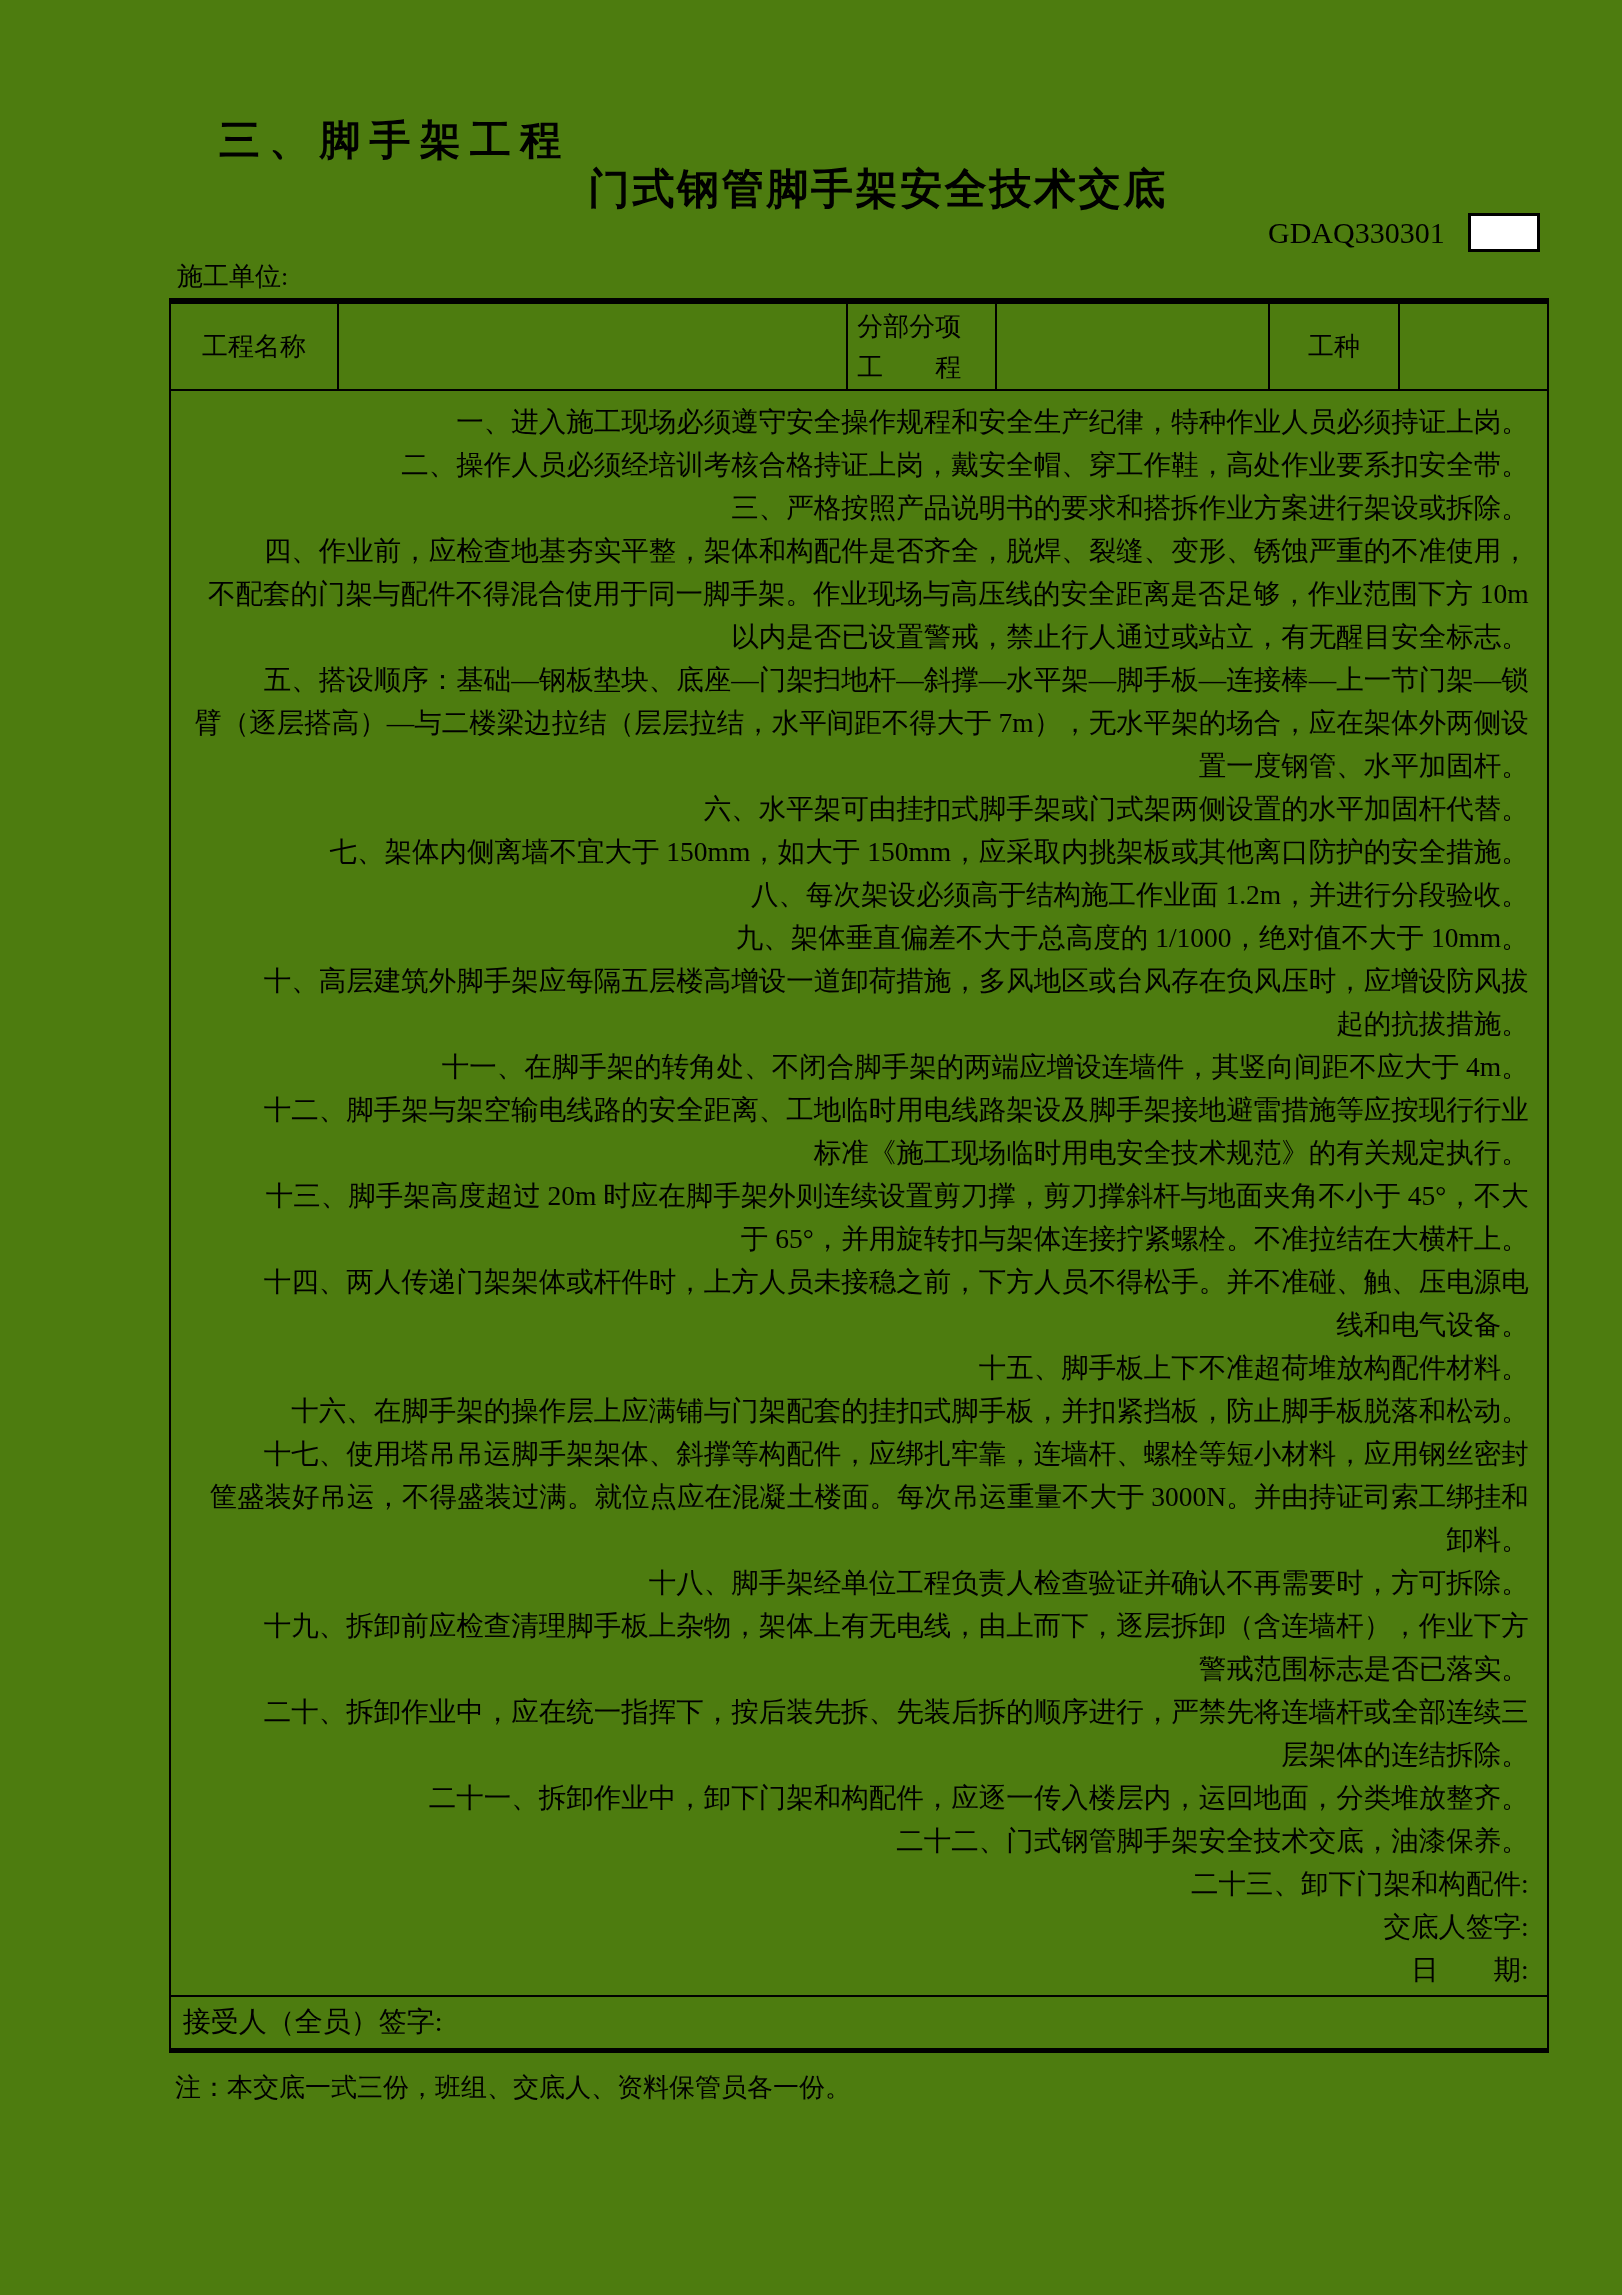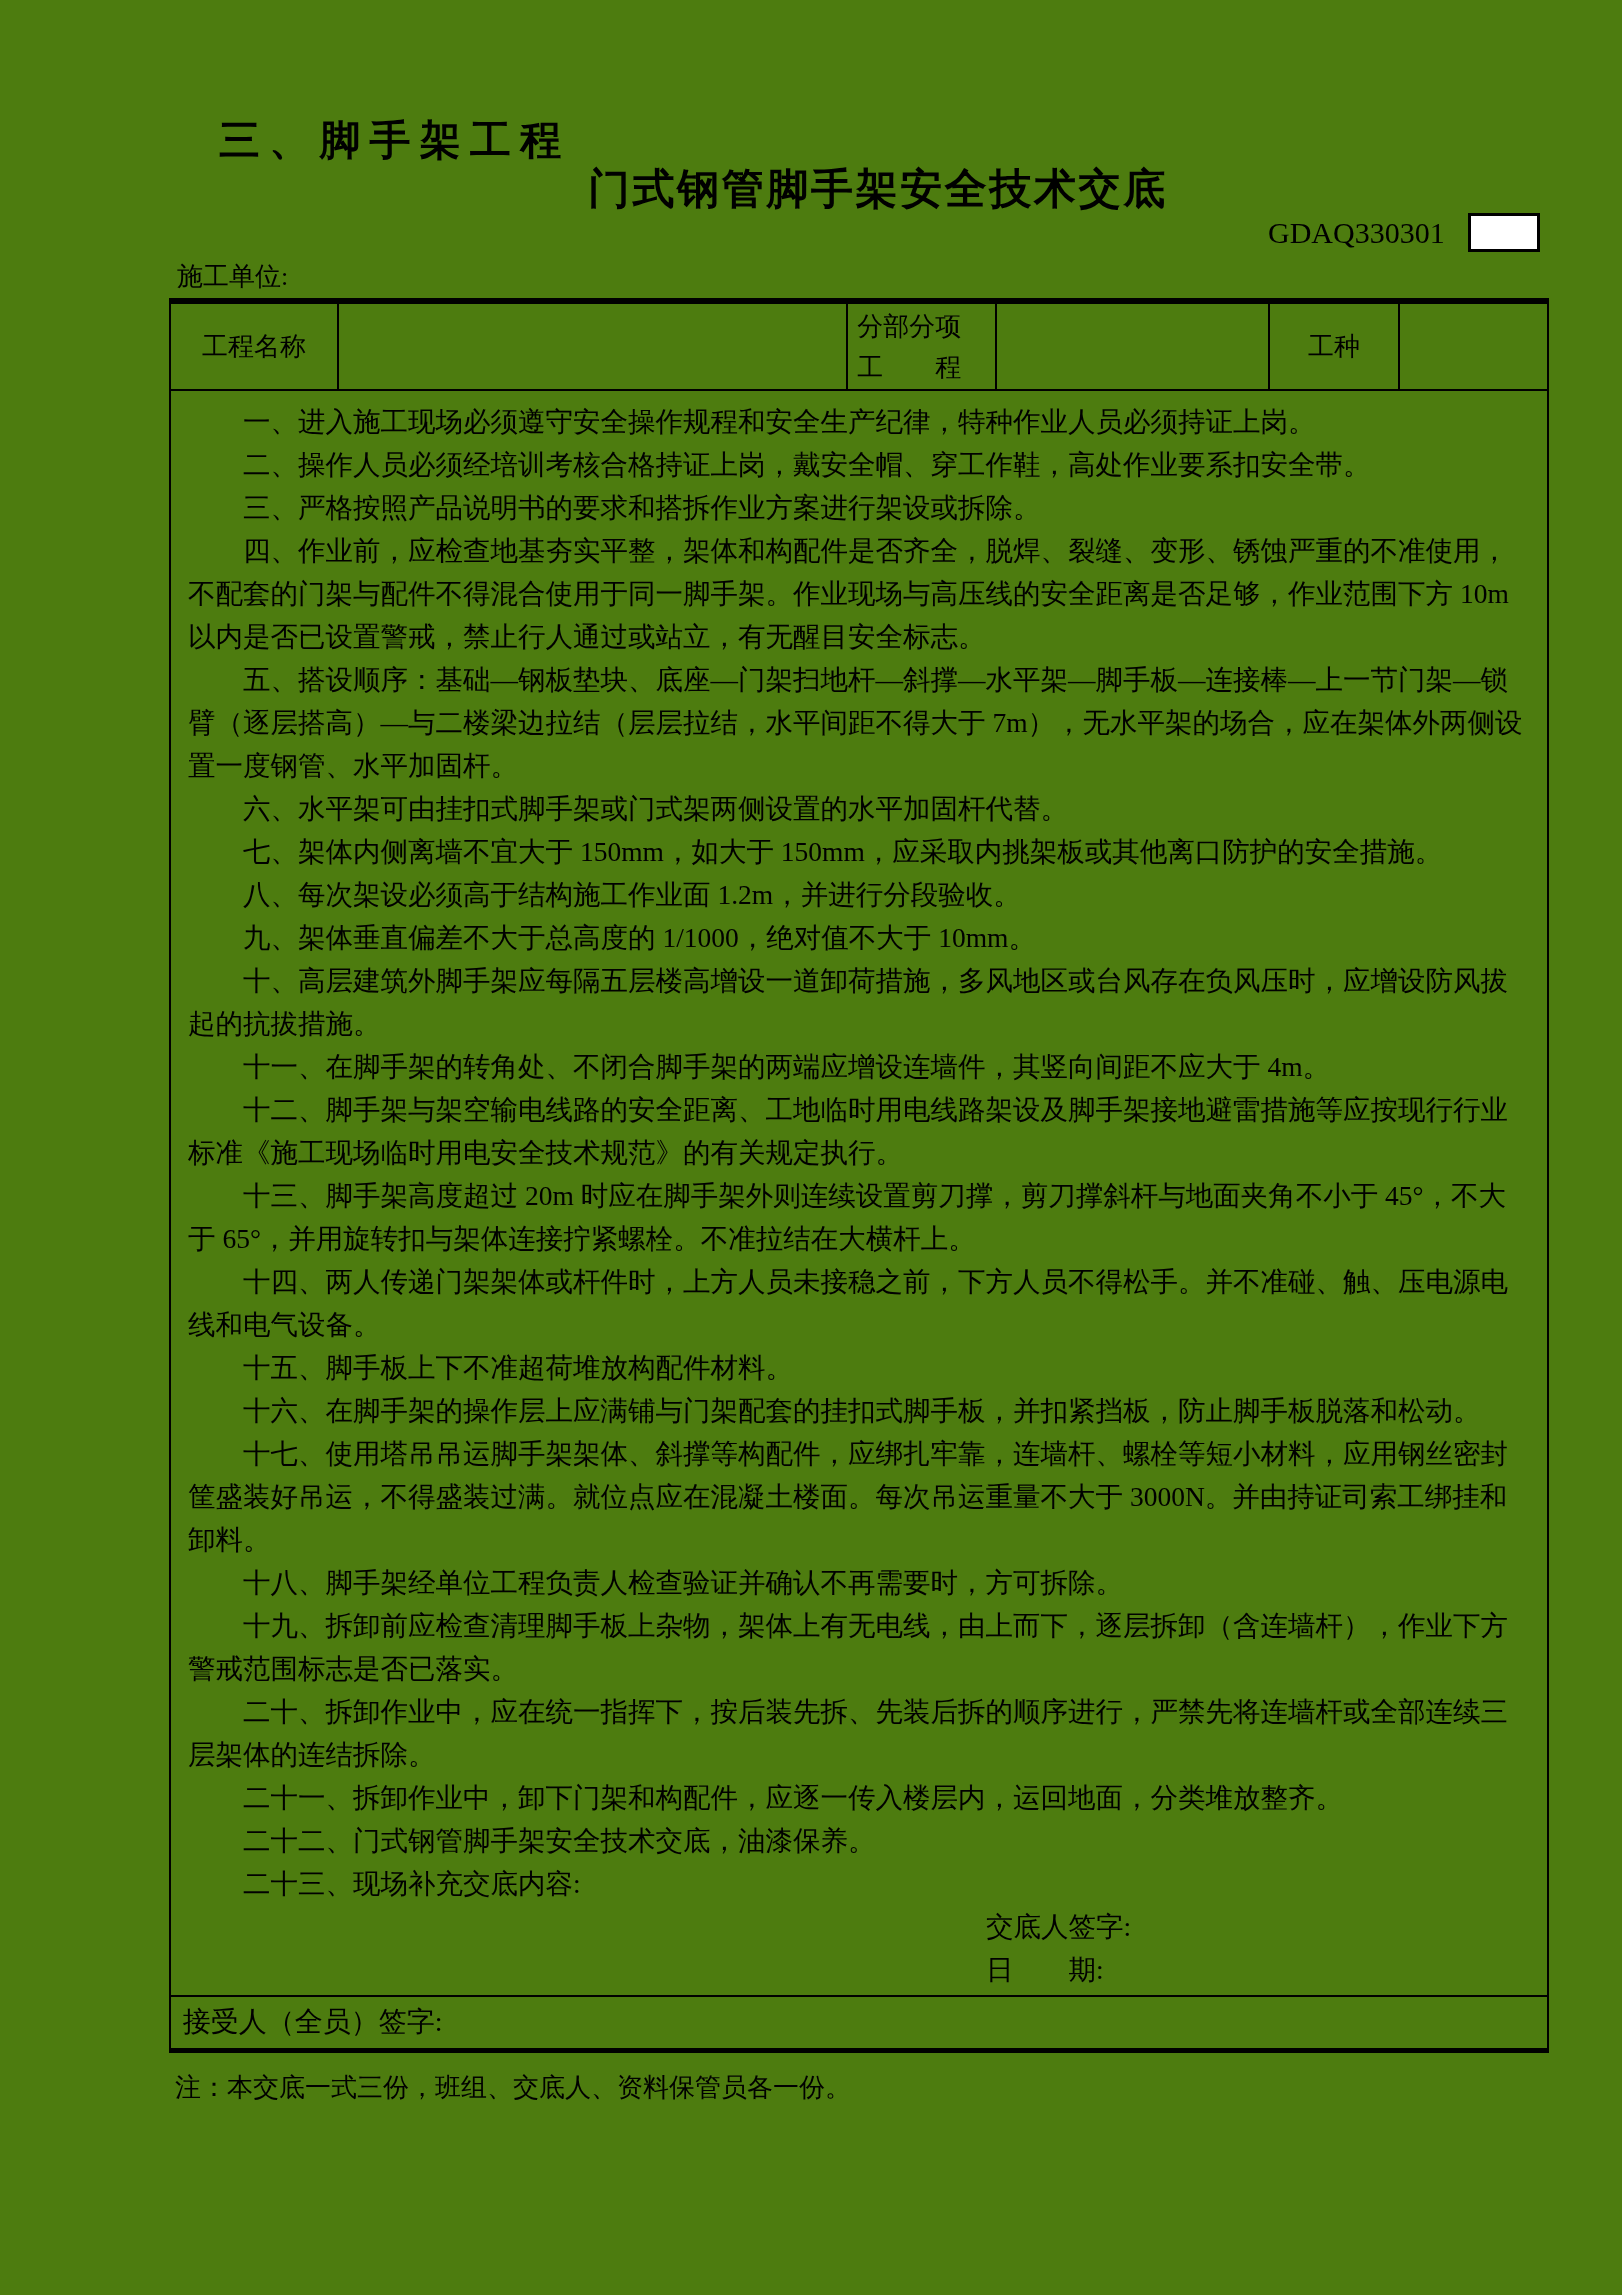--- a/index.html
+++ b/index.html
@@ -44,21 +44,21 @@
   }
   table.form-table td { border:2px solid #000; }
   .header-row td {
     height:89px; font-size:26px; vertical-align:middle; text-align:center;
   }
   .two-line-label {
     height:76px; display:flex; flex-direction:column;
     justify-content:space-between; align-items:flex-start;
     padding-left:9.2px; text-align:center;
   }
-  .body-row td { vertical-align:top; padding:9.2px 18.3px 0 17px; }
+  .body-row td { vertical-align:top; padding:9.2px 18.3px 0 17px;text-align:right; }
   .body-content {
     height:1595px; overflow:hidden;
     font-size:27.5px; line-height:43px;
   }
   p.item { text-indent:2em; margin:0; }
   .sign-block { margin-left:798px; }
   .sign-line { white-space:nowrap; }
   .receiver-row td {
     height:54px; border-top-width:5.9px;
     font-size:28px; vertical-align:middle; padding-left:11.8px;
@@ -149,21 +149,21 @@
               <p class="item">十八、脚手架经单位工程负责人检查验证并确认不再需要时，方可拆除。</p>
 
               <p class="item">十九、拆卸前应检查清理脚手板上杂物，架体上有无电线，由上而下，逐层拆卸（含连墙杆），作业下方警戒范围标志是否已落实。</p>
 
               <p class="item">二十、拆卸作业中，应在统一指挥下，按后装先拆、先装后拆的顺序进行，严禁先将连墙杆或全部连续三层架体的连结拆除。</p>
 
               <p class="item">二十一、拆卸作业中，卸下门架和构配件，应逐一传入楼层内，运回地面，分类堆放整齐。</p>
 
               <p class="item">二十二、门式钢管脚手架安全技术交底，油漆保养。</p>
 
-              <p class="item">二十三、现场补充交底内容:</p>
+              <p class="item">二十三、卸下门架和构配件:</p>
             <div class="sign-line" style="margin-left: 798px;">交底人签字:</div>
               <div class="sign-line" style="margin-left: 798px;">日　　期:</div>
             </div>
           <div class="sign-block" style="position:absolute; left:817px; bottom:19.6px;">
           </div>
         </td>
       </tr>
 
       <tr class="receiver-row">
         <td colspan="6">

